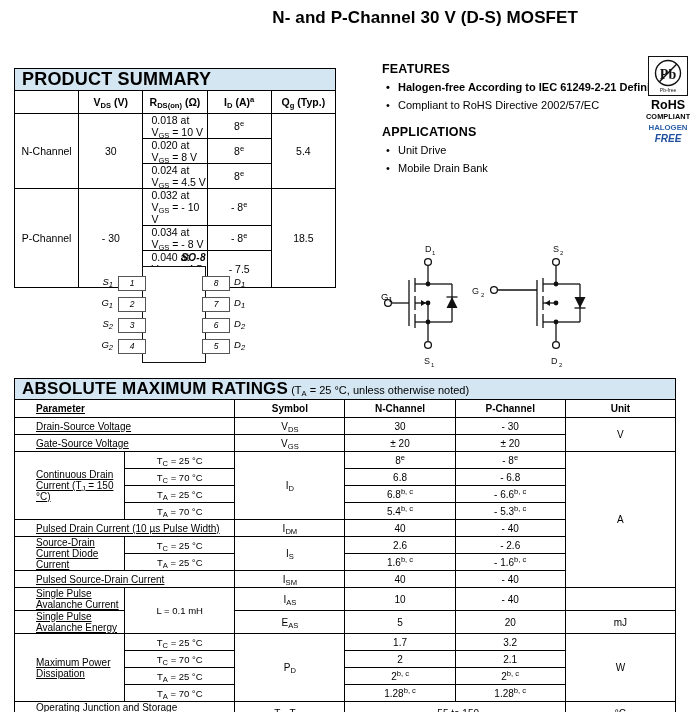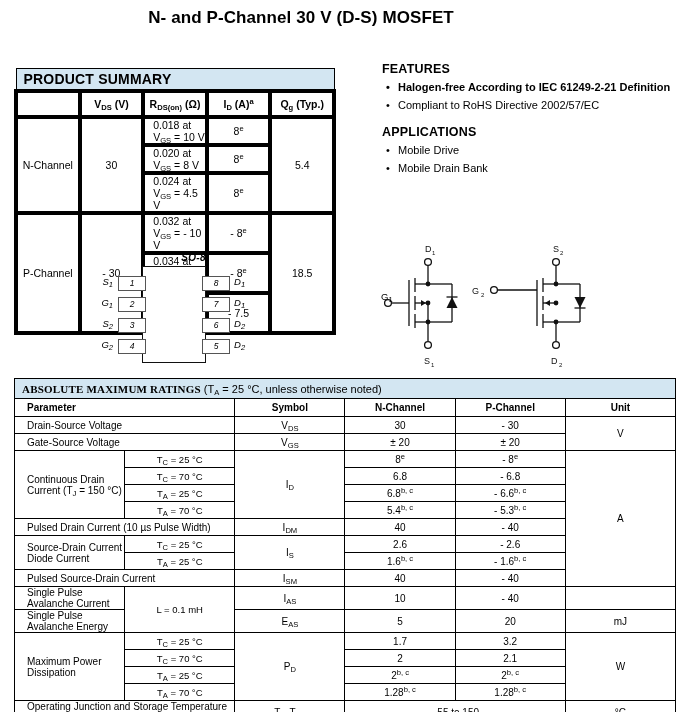--- a/index.html
+++ b/index.html
@@ -14,23 +14,23 @@
     font-family: "Liberation Sans", sans-serif;
     color: #000000;
     -webkit-font-smoothing: antialiased;
   }
   .page { position: relative; width: 690px; height: 712px; }
 
   
   .doc-title {
     position: absolute;
     top: 8px;
-    left: 16px;
+    left: 8px;
     width: 570px;
-    text-align: center;
+    text-align: right;
     font-size: 17px;
     font-weight: bold;
     letter-spacing: 0.1px;
   }
 
   
   table { border-collapse: collapse; }
   td, th { padding: 0; }
 
   
@@ -39,33 +39,33 @@
     left: 14px;
     top: 68px;
     width: 322px;
   }
   table.summary {
     width: 322px;
     border: 1.4px solid #000;
     table-layout: fixed;
   }
   table.summary td {
-    border: 4px solid #000000;
+    border: 1px solid #000000;
     font-size: 10.5px;
     text-align: center;
     height: 21px;
     vertical-align: middle;
   }
   table.summary td.band {
     background: #d3e6f2;
     border: none;
     border-bottom: 1.4px solid #000;
     text-align: left;
     padding-left: 7px;
-    font-size: 14px;
+    font-size: 18px;
     font-weight: bold;
     height: 20px;
     letter-spacing: 0.2px;
   }
   table.summary td.hdr { font-weight: bold; font-size: 10.5px; height: 22px; }
   table.summary td.ch  { font-size: 10.5px; }
   table.summary td.rds { text-align: left; padding-left: 8px; }
   .sub { font-size: 7.6px; vertical-align: baseline; position: relative; top: 2px; }
   .sup { font-size: 7.6px; vertical-align: baseline; position: relative; top: -4px; }
 
@@ -165,23 +165,23 @@
   }
   table.ratings td.band {
     background: #d3e6f2;
     border: none;
     border-bottom: 1.4px solid #000;
     text-align: left;
     padding-left: 7px;
     height: 19px;
     font-size: 11px;
   }
-  table.ratings td.band b { font-size: 11px; letter-spacing: 0.2px; font-family: Liberation Serif, serif; }
+  table.ratings td.band b { font-size: 17px; letter-spacing: 0.2px; }
   table.ratings td.hdr { font-weight: bold; font-size: 10px; height: 17px; }
-  table.ratings td.param { text-align: left; padding-left: 12px; }
+  table.ratings td.param { text-align: left; padding-left: 21px; text-decoration: underline; }
   table.ratings td.cond { font-size: 9.5px; }
 </style>
 </head>
 <body>
 
 <div class="page">
 
   <div class="doc-title">N- and P-Channel 30 V (D-S) MOSFET</div>
 
   <div class="summary-wrap">
@@ -258,26 +258,40 @@
     <ul class="bullets">
       <li class="bold">
         Halogen-free According to IEC 61249-2-21 Definition
       </li>
       <li>Compliant to RoHS Directive 2002/57/EC</li>
     </ul>
 
     <div class="apps">
       <div class="sec-title">APPLICATIONS</div>
       <ul class="bullets">
-        <li>Mobile Drive</li>
+        <li>Unit Drive</li>
         <li>Mobile Drain Bank</li>
       </ul>
     </div>
   </div>
 
+  <div class="rohs">
+    <div class="pbbox">
+      <svg width="38" height="38" viewBox="0 0 38 38">
+        <circle cx="19" cy="16" r="12.5" fill="none" stroke="#111" stroke-width="1.4"></circle>
+        <text x="19" y="21.5" font-family="Liberation Serif, serif" font-size="14" font-weight="bold" text-anchor="middle" fill="#111">Pb</text>
+        <line x1="10.2" y1="25" x2="27.8" y2="7" stroke="#111" stroke-width="1.4"></line>
+        <text x="19" y="35" font-family="Liberation Sans, sans-serif" font-size="5" text-anchor="middle" fill="#111">Pb-free</text>
+      </svg>
+    </div>
+    <div class="rohs-txt">RoHS</div>
+    <div class="comp-txt">COMPLIANT</div>
+    <div class="hal-txt">HALOGEN</div>
+    <div class="free-txt">FREE</div>
+  </div>
 
   <div class="pkg">
     <div class="pkg-label">SO-8</div>
     <div class="pkg-body"></div>
 
     <div class="pinlabel l" style="top:24px">S<span class="sub">1</span></div>
     <div class="pinlabel l" style="top:45px">G<span class="sub">1</span></div>
     <div class="pinlabel l" style="top:66px">S<span class="sub">2</span></div>
     <div class="pinlabel l" style="top:87px">G<span class="sub">2</span></div>
 

